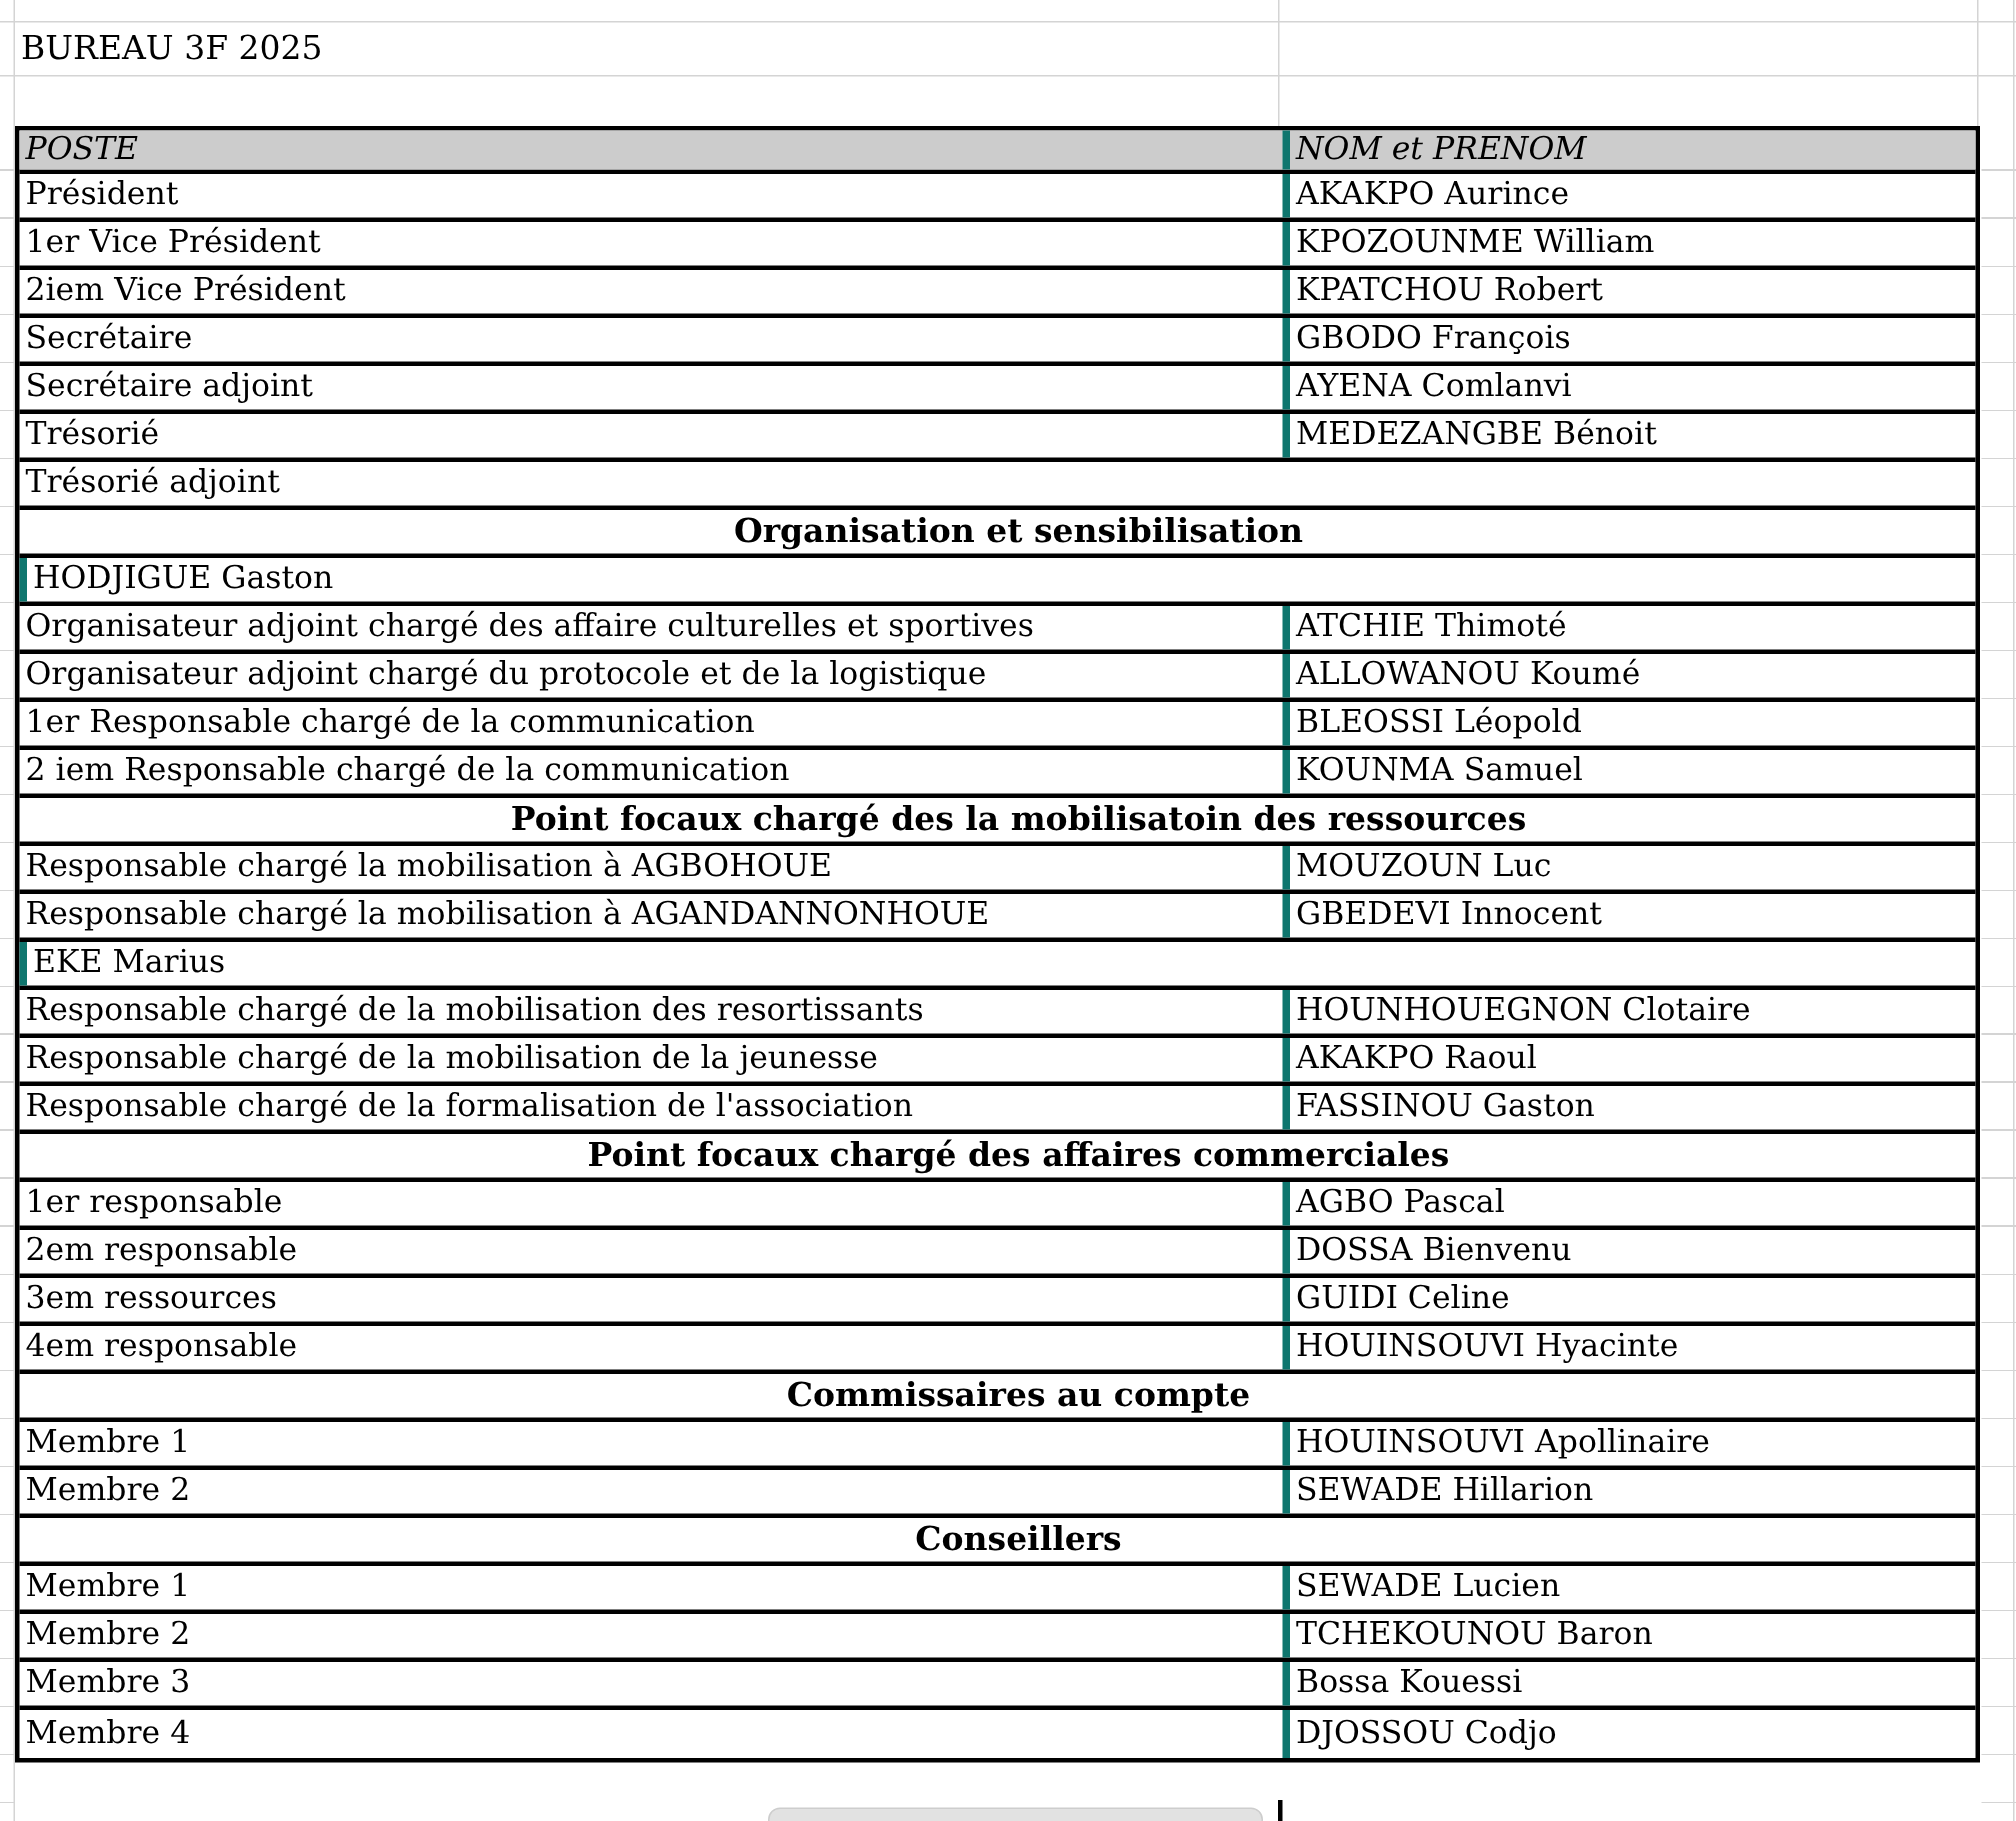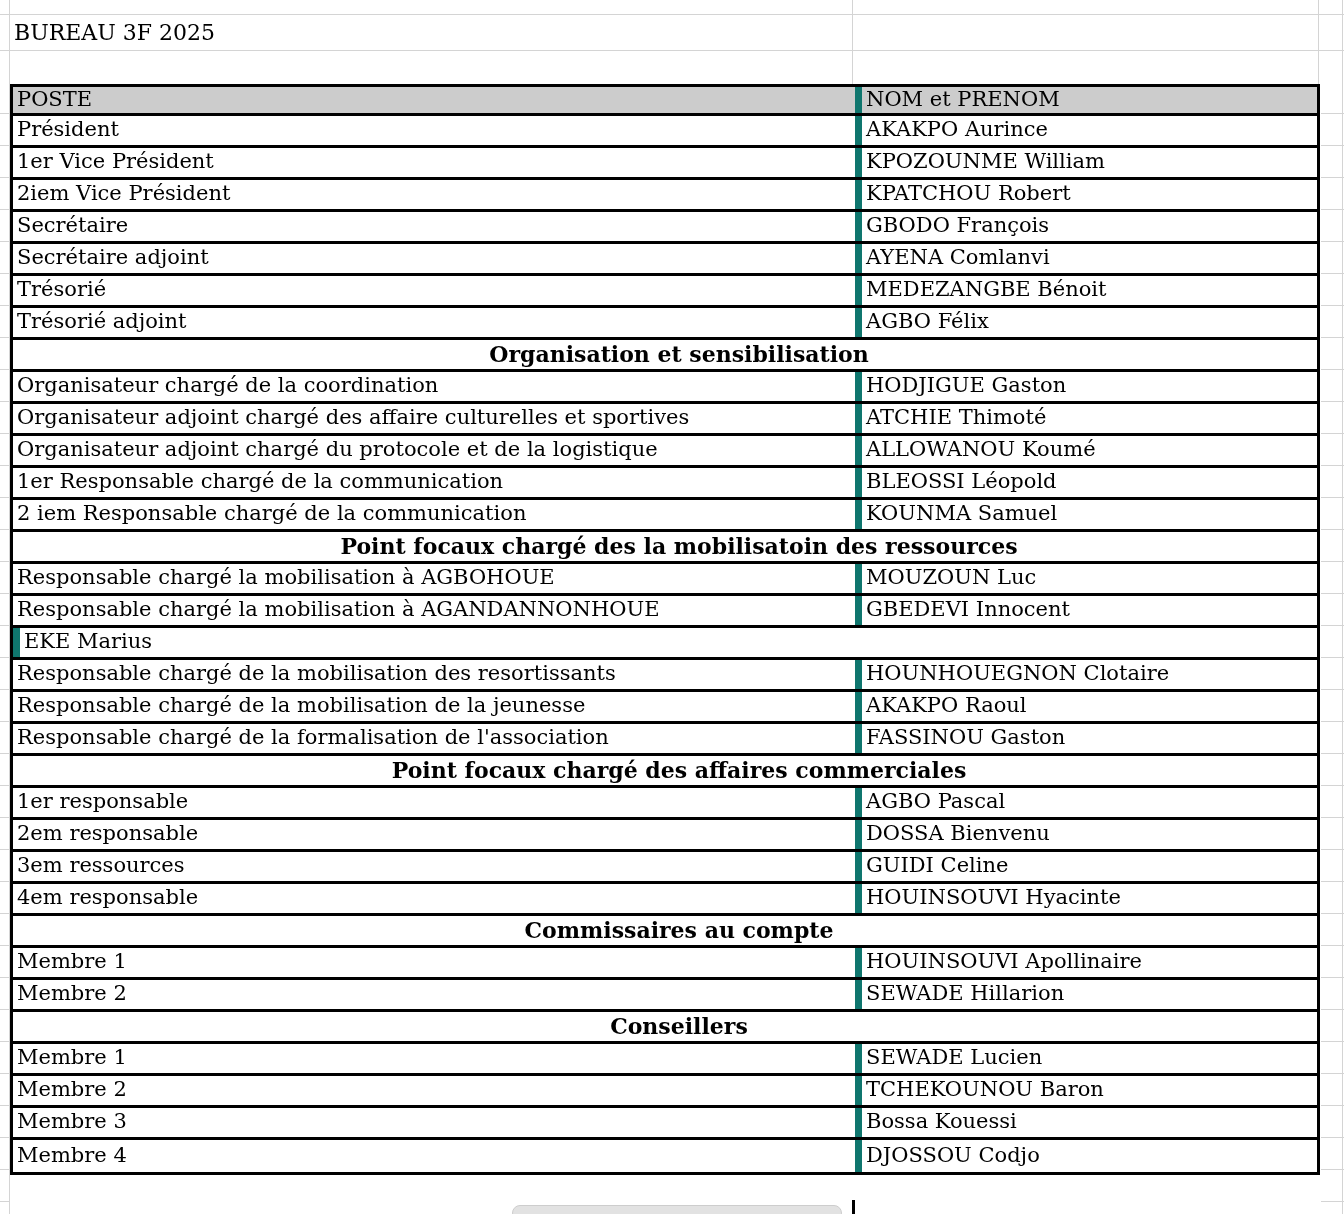--- a/index.html
+++ b/index.html
@@ -14,26 +14,26 @@
         background:repeating-linear-gradient(to bottom,
           transparent 0 29px,#d4d4d4 29px 30px,transparent 30px 32px);}
   .stub-left{left:0;width:10px;}
   .stub-right{left:1321px;width:23px;}
 
   
   .tbl{position:absolute;left:10px;top:84px;width:1310px;
        border:3px solid #000;background:#fff;box-sizing:border-box;}
   .row{display:flex;height:32px;border-bottom:3px solid #000;box-sizing:border-box;}
   .row:last-child{border-bottom:none;}
-  .row.hdr{height:29px;}
+  .row.hdr{height:29px;font-style:italic;}
   .cell{display:flex;align-items:center;box-sizing:border-box;
         font-size:21px;line-height:1;padding:0 4px 2px 4px;
         white-space:nowrap;overflow:hidden;}
   .c1{width:842px;flex:0 0 842px;}
-  .c2{flex:1 1 auto;border-left:7px solid #0f766e;}
+  .c2{flex:1 1 auto;border-left:5px solid #0f766e;}
   .hdr .cell{background:#cccccc;}
   .section-cell{flex:1 1 100%;justify-content:center;font-weight:bold;
                 font-size:22px;margin-left:28px;}
 
   
   .divider-stub{position:absolute;left:852px;top:1200px;width:3px;height:14px;background:#000;}
   .hthumb{position:absolute;left:512px;top:1205px;width:330px;height:16px;
           background:#e2e2e2;border:1px solid #cdcdcd;border-radius:8px;box-sizing:border-box;}
 
   .title{position:absolute;left:14px;top:14px;height:36px;display:flex;
@@ -80,27 +80,25 @@
         <div class="row">
           <div class="cell c1">Secrétaire adjoint</div>
           <div class="cell c2">AYENA Comlanvi</div>
         </div>
         <div class="row">
           <div class="cell c1">Trésorié</div>
           <div class="cell c2">MEDEZANGBE Bénoit</div>
         </div>
         <div class="row">
           <div class="cell c1">Trésorié adjoint</div>
-          <div class="cell c2">AGBO Félix</div>
         </div>
         <div class="row">
           <div class="cell section-cell">Organisation et sensibilisation</div>
         </div>
         <div class="row">
-          <div class="cell c1">Organisateur chargé de la coordination</div>
           <div class="cell c2">HODJIGUE Gaston</div>
         </div>
         <div class="row">
           <div class="cell c1">Organisateur adjoint chargé des affaire culturelles et sportives</div>
           <div class="cell c2">ATCHIE Thimoté</div>
         </div>
         <div class="row">
           <div class="cell c1">Organisateur adjoint chargé du protocole et de la logistique</div>
           <div class="cell c2">ALLOWANOU Koumé</div>
         </div>

